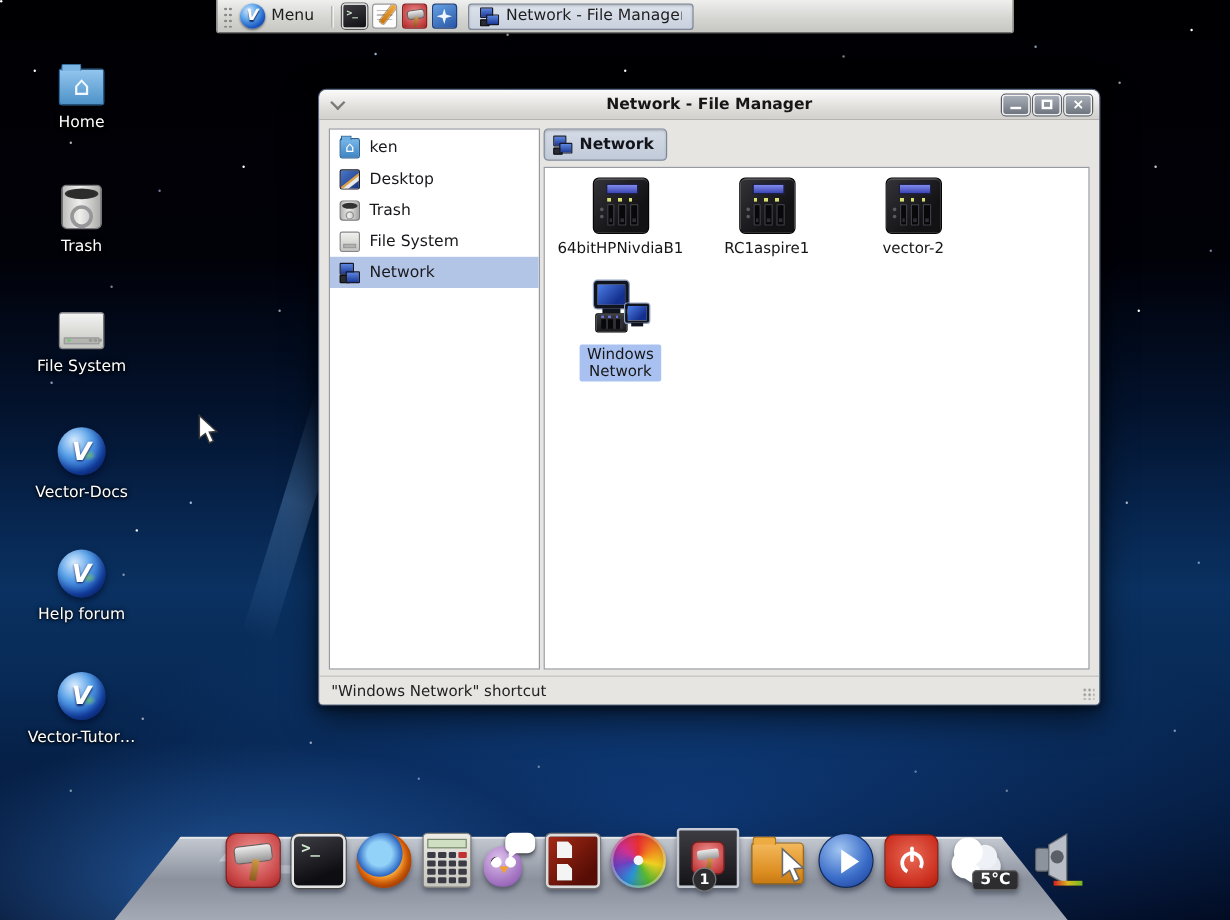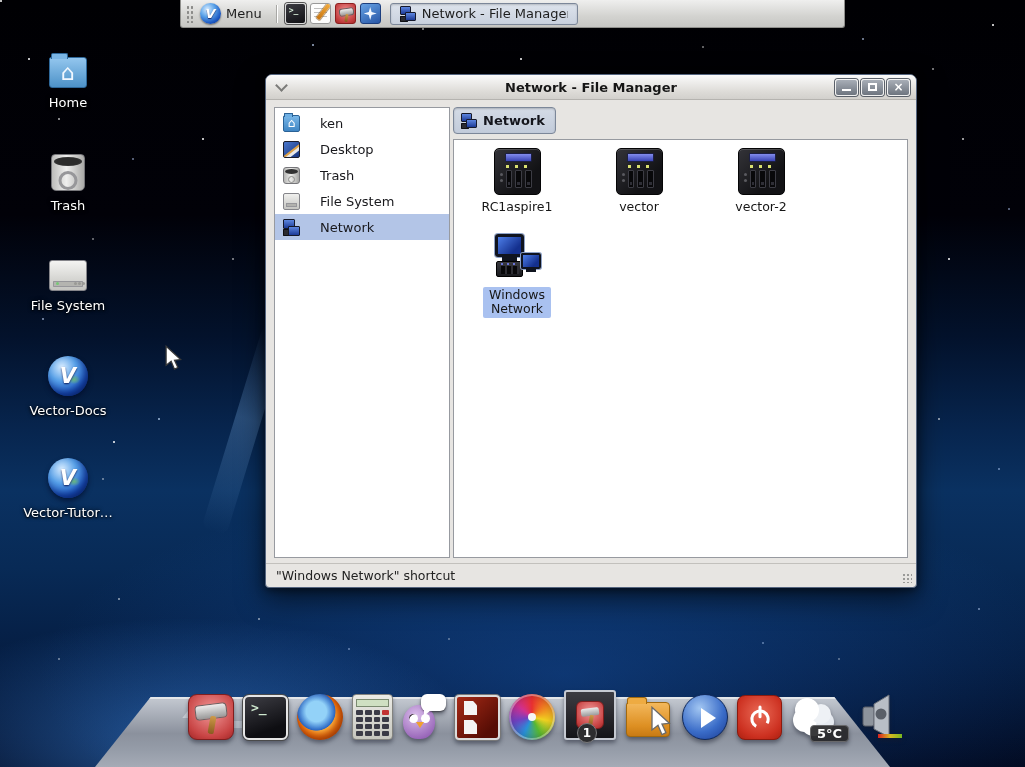--- a/index.html
+++ b/index.html
@@ -143,21 +143,21 @@
   .wbtn { width:23px; height:17px; background:linear-gradient(#a8aeb7,#6e757f); border:1px solid #f2f2f2;
     box-shadow:0 0 0 1px #5a6069; border-radius:3px; display:flex; align-items:center; justify-content:center; }
   .wbtn .bar { width:9px; height:2px; background:#fff; margin-top:6px; }
   .wbtn .box { width:9px; height:8px; border:2px solid #fff; }
   .wbtn .x { color:#fff; font-weight:bold; font-size:12px; line-height:1; }
   .menubar { height:25px; background:#c9d3e3; border-bottom:1px solid #a9b3c3; display:flex; align-items:center;
     padding:0 8px; gap:2px; font-size:13px; color:#15161c; }
   .menubar .mitem { padding:2px 8px; border-radius:2px; }
   .win-content { flex:1; display:flex; gap:3px; padding:7px 8px 5px 8px; min-height:0; }
   .sidebar { width:176px; background:#fff; border:1px solid #979aa0; overflow:hidden; padding-top:2px; }
-  .srow { display:flex; align-items:center; gap:20px; height:26px; padding:0 6px 0 8px; font-size:13px; color:#18181c; }
+  .srow { display:flex; align-items:center; gap:8px; height:26px; padding:0 6px 0 8px; font-size:13px; color:#18181c; }
   .srow.sel { background:#b3c5e7; }
   .si { width:17px; height:17px; position:relative; flex:0 0 17px; }
   .si-home { background:linear-gradient(#79b7e8,#3f86c4); border:1px solid #2a6296; border-radius:2px; }
   .si-home::before { content:""; position:absolute; top:-3px; left:0; width:7px; height:3px; background:#6fb0e4;
     border:1px solid #2a6296; border-bottom:none; border-radius:1px 1px 0 0; }
   .si-home::after { content:"⌂"; position:absolute; inset:0; display:flex; align-items:center; justify-content:center;
     color:#fff; font-size:12px; }
   .si-desk { background:linear-gradient(135deg,#4a77cc,#18357e); border:1px solid #1a1d2c; border-radius:2px; overflow:hidden; }
   .si-desk::after { content:""; position:absolute; left:-2px; top:9px; width:24px; height:3px; background:#e8e8ea;
     transform:rotate(-38deg); box-shadow:0 -2px 0 rgba(240,170,60,.9); }
@@ -342,20 +342,24 @@
   <div class="dicon">
     <div class="drivebox"></div>
     <div class="dlabel">File System</div>
   </div>
   <div class="dicon">
     <div class="globe"></div>
     <div class="dlabel">Vector-Docs</div>
   </div>
   <div class="dicon">
     <div class="globe"></div>
+    <div class="dlabel">Help forum</div>
+  </div>
+  <div class="dicon">
+    <div class="globe"></div>
     <div class="dlabel">Vector-Tutor…</div>
   </div>
 </div>
 
 <div class="window">
   <div class="titlebar">
     <div class="shade-btn"></div>
     <div class="wtitle">Network - File Manager</div>
     <div class="wbtns">
       <div class="wbtn">
@@ -408,33 +412,33 @@
           <div class="cell">
             <div class="nas">
                 <span class="scr"></span>
                 <span class="led"></span>
                 <span class="bays">
                   <span class="bay"></span>
                   <span class="bay"></span>
                   <span class="bay"></span>
                 </span>
               </div>
-            <div class="flabel">RC1aspire1</div>
+            <div class="flabel">64bitHPNivdiaB1</div>
           </div>
           <div class="cell">
             <div class="nas">
                 <span class="scr"></span>
                 <span class="led"></span>
                 <span class="bays">
                   <span class="bay"></span>
                   <span class="bay"></span>
                   <span class="bay"></span>
                 </span>
               </div>
-            <div class="flabel">vector</div>
+            <div class="flabel">RC1aspire1</div>
           </div>
           <div class="cell">
             <div class="nas">
                 <span class="scr"></span>
                 <span class="led"></span>
                 <span class="bays">
                   <span class="bay"></span>
                   <span class="bay"></span>
                   <span class="bay"></span>
                 </span>

